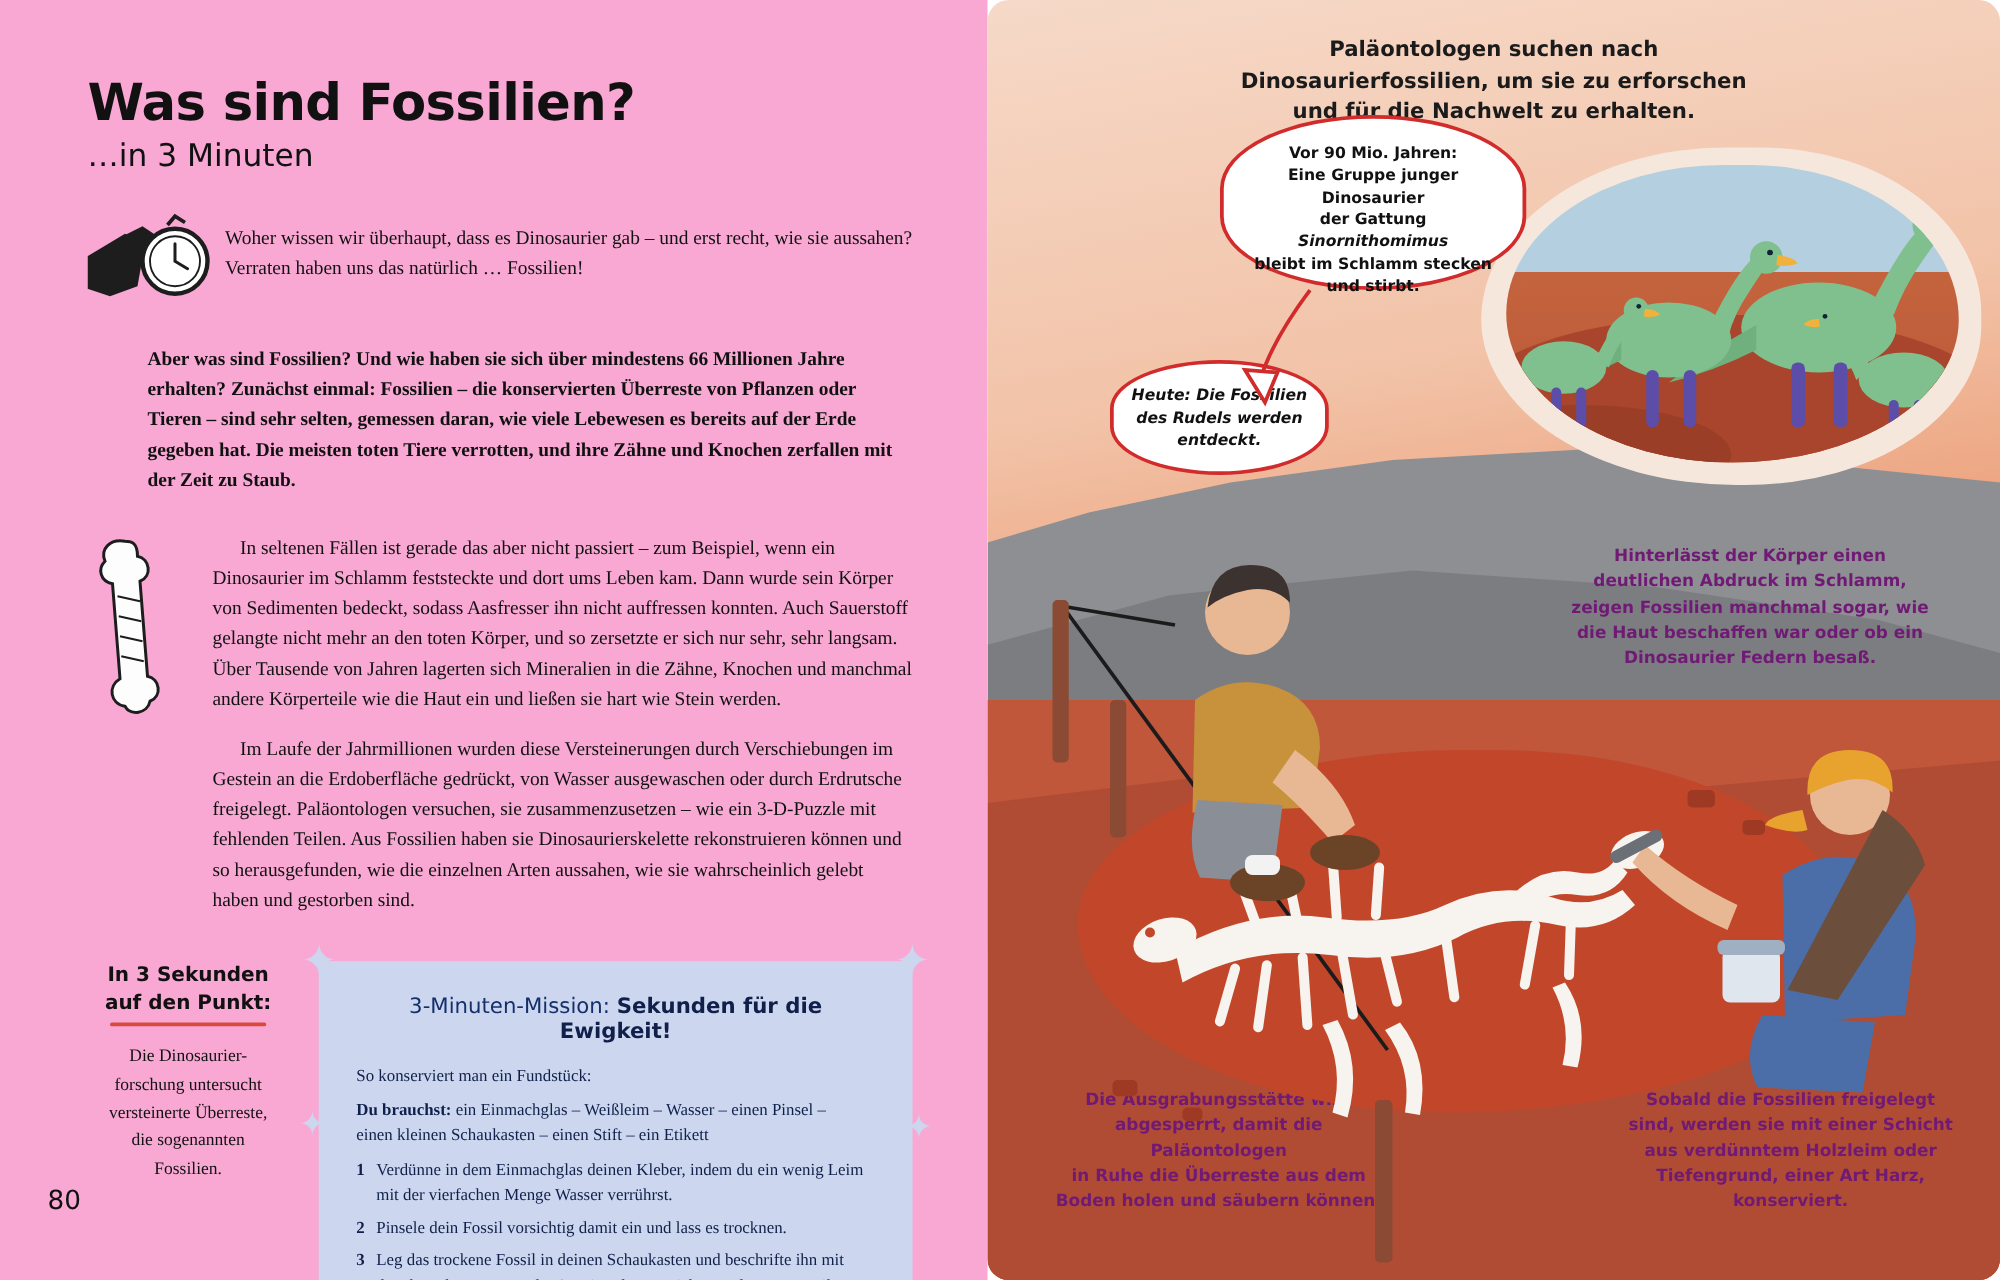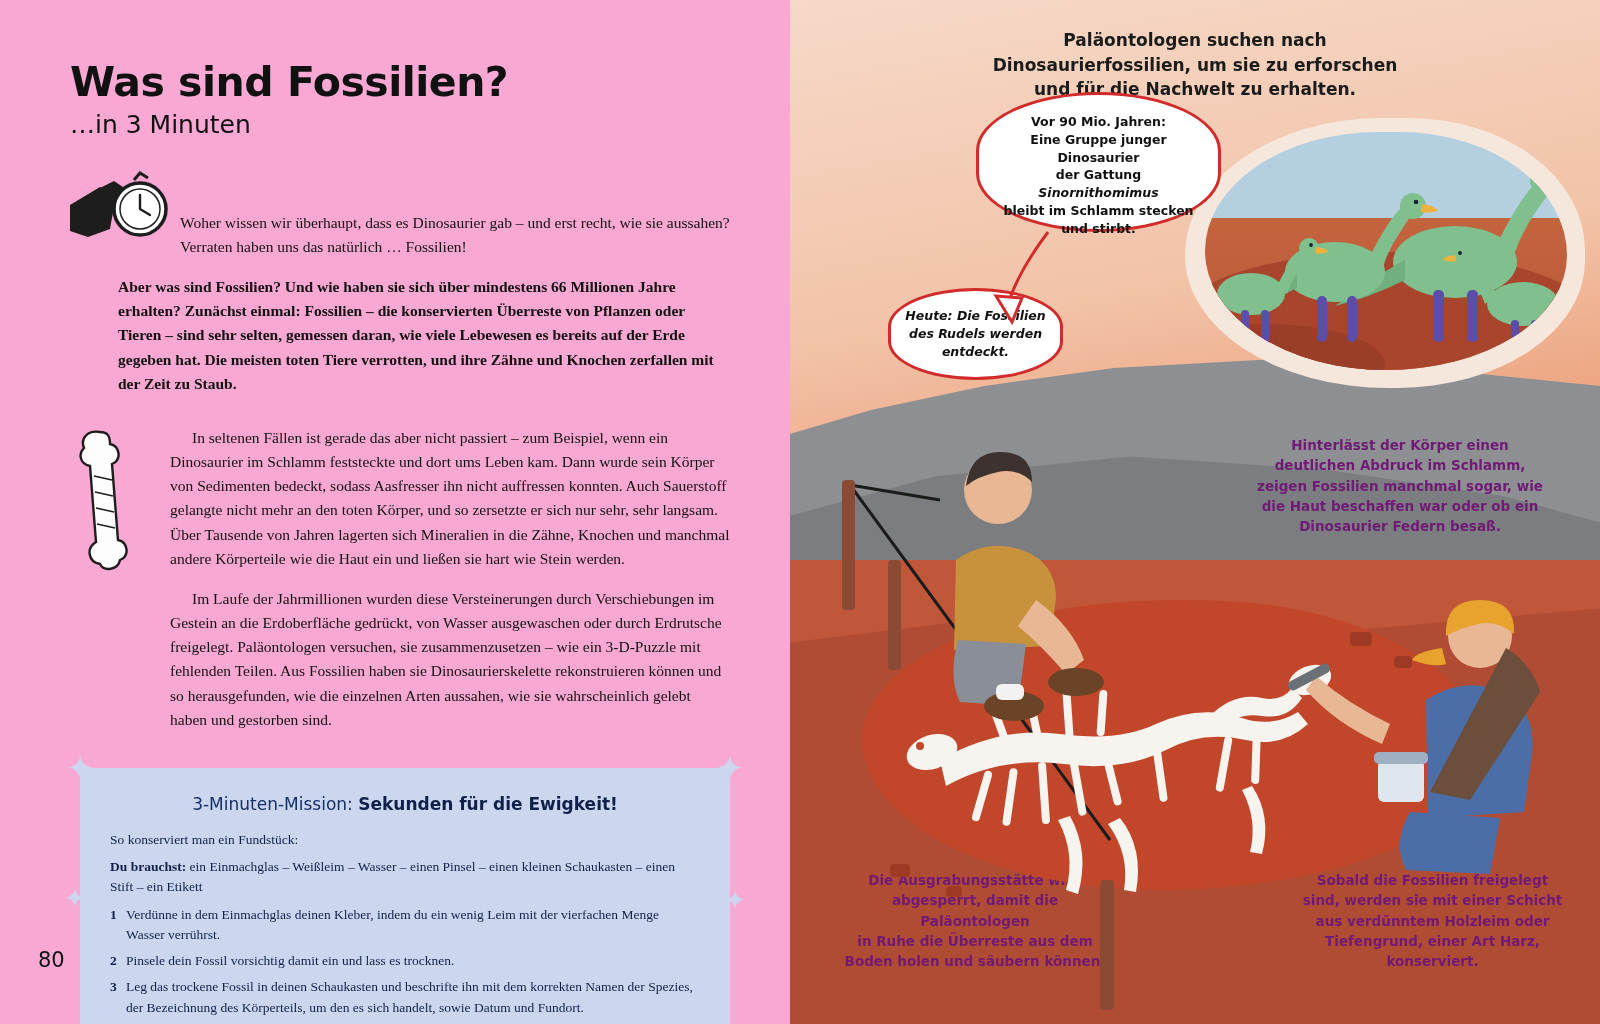--- a/index.html
+++ b/index.html
@@ -21,21 +21,21 @@
   .title {
     font-family:"DejaVu Sans", sans-serif;
     font-weight:bold; font-size:41px; letter-spacing:-0.5px;
     color:#111; margin:28px 0 4px 0;
   }
   .subtitle-wrap { margin:0 12px 10px 0; display:inline-block; position:relative;text-decoration:underline; }
   .subtitle {
     font-family:"DejaVu Sans", sans-serif;
     font-size:25px; color:#111; display:inline-block;
   }
-  .intro-row { display:flex; align-items:flex-end; margin-top:22px; }
+  .intro-row { display:flex; align-items:flex-start; margin-top:22px; }
   .watch-icon { width:110px; flex:0 0 110px; margin-top:-6px; }
   .intro-text {
     font-size:15.5px; line-height:1.55; color:#111; padding-top:8px;
   }
   p.body { font-size:15.5px; line-height:1.56; color:#111; margin:16px 0 0 0; text-align:left; }
   p.body.bold { font-weight:bold;margin-left:48px; }
   p.indent { text-indent:22px; }
   .bone-row { display:flex; align-items:flex-start; margin-top:14px; }
   .bone-icon { width:100px; flex:0 0 100px; padding-top:14px; }
   .bone-col { flex:1; }
@@ -64,21 +64,21 @@
   .steps { margin-top:4px; }
   .step { display:flex; font-size:13.5px; line-height:1.5; margin-bottom:6px; }
   .step .num { font-weight:bold; width:16px; flex:0 0 16px; }
   .star { position:absolute; color:#ccd7ef; font-size:34px; line-height:1; }
   .page-num {
     position:absolute; left:38px; bottom:52px;
     font-family:"DejaVu Sans", sans-serif; font-size:21px; color:#111;
   }
 
   
-  .page-right { width:810px; height:1024px; position:relative; overflow:hidden; }
+  .page-right { width:810px; height:1024px; position:relative; overflow:hidden;border-radius:17px; }
   .sky {
     position:absolute; inset:0;
     background:linear-gradient(170deg,#f6d9c8 0%, #f2c3a8 30%, #e98e63 58%, #e07a4e 75%, #d96a43 100%);
   }
   .ground-grey {
     position:absolute; left:0; top:320px; width:100%; height:300px;
     background:#8d8f92;
     clip-path:polygon(0 38%, 10% 30%, 24% 22%, 40% 16%, 60% 13%, 78% 16%, 100% 22%, 100% 100%, 0 100%);
   }
   .ground-grey2 {
@@ -174,20 +174,30 @@
           <path d="M24 52 L42 56 M25 68 L43 72 M26 84 L44 88 M27 100 L45 104" stroke="#1d1d1d" stroke-width="1.6"></path>
         </svg>
       </div>
       <div class="bone-col">
         <p class="body indent">In seltenen Fällen ist gerade das aber nicht passiert – zum Beispiel, wenn ein Dinosaurier im Schlamm feststeckte und dort ums Leben kam. Dann wurde sein Körper von Sedimenten bedeckt, sodass Aasfresser ihn nicht auffressen konnten. Auch Sauerstoff gelangte nicht mehr an den toten Körper, und so zersetzte er sich nur sehr, sehr langsam. Über Tausende von Jahren lagerten sich Mineralien in die Zähne, Knochen und manchmal andere Körperteile wie die Haut ein und ließen sie hart wie Stein werden.</p>
         <p class="body indent">Im Laufe der Jahrmillionen wurden diese Versteinerungen durch Verschiebungen im Gestein an die Erdoberfläche gedrückt, von Wasser ausgewaschen oder durch Erdrutsche freigelegt. Paläontologen versuchen, sie zusammenzusetzen – wie ein 3-D-Puzzle mit fehlenden Teilen. Aus Fossilien haben sie Dinosaurierskelette rekonstruieren können und so herausgefunden, wie die einzelnen Arten aussahen, wie sie wahrscheinlich gelebt haben und gestorben sind.</p>
       </div>
     </div>
 
     <div class="bottom-area">
+      <div class="sek-col">
+        <div class="sek-title" style="white-space:pre-line">In 3 Sekunden
+auf den Punkt:</div>
+        <div class="sek-rule"></div>
+        <div class="sek-text" style="white-space:pre-line">Die Dinosaurier-
+forschung untersucht
+versteinerte Überreste,
+die sogenannten
+Fossilien.</div>
+      </div>
 
       <div class="mission">
         <span class="star" style="left:-14px; top:-16px;">✦</span>
         <span class="star" style="left:-16px; top:118px; font-size:26px;">✦</span>
 
         <span class="star" style="right:-14px; top:-16px;">✦</span>
         <span class="star" style="right:-16px; top:120px; font-size:26px;">✦</span>
 
         <div class="mission-title">
           <span>3-Minuten-Mission:</span>

